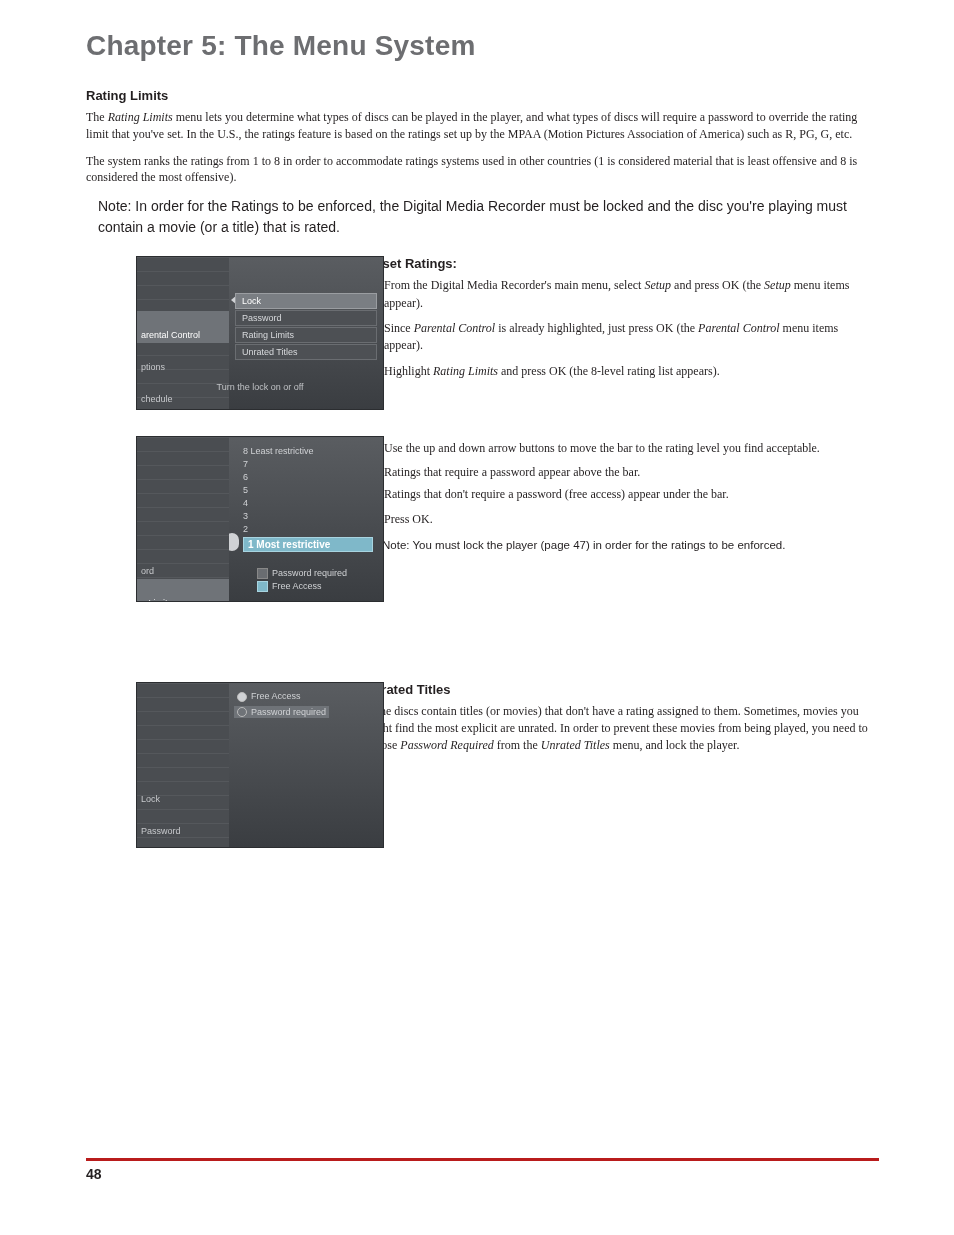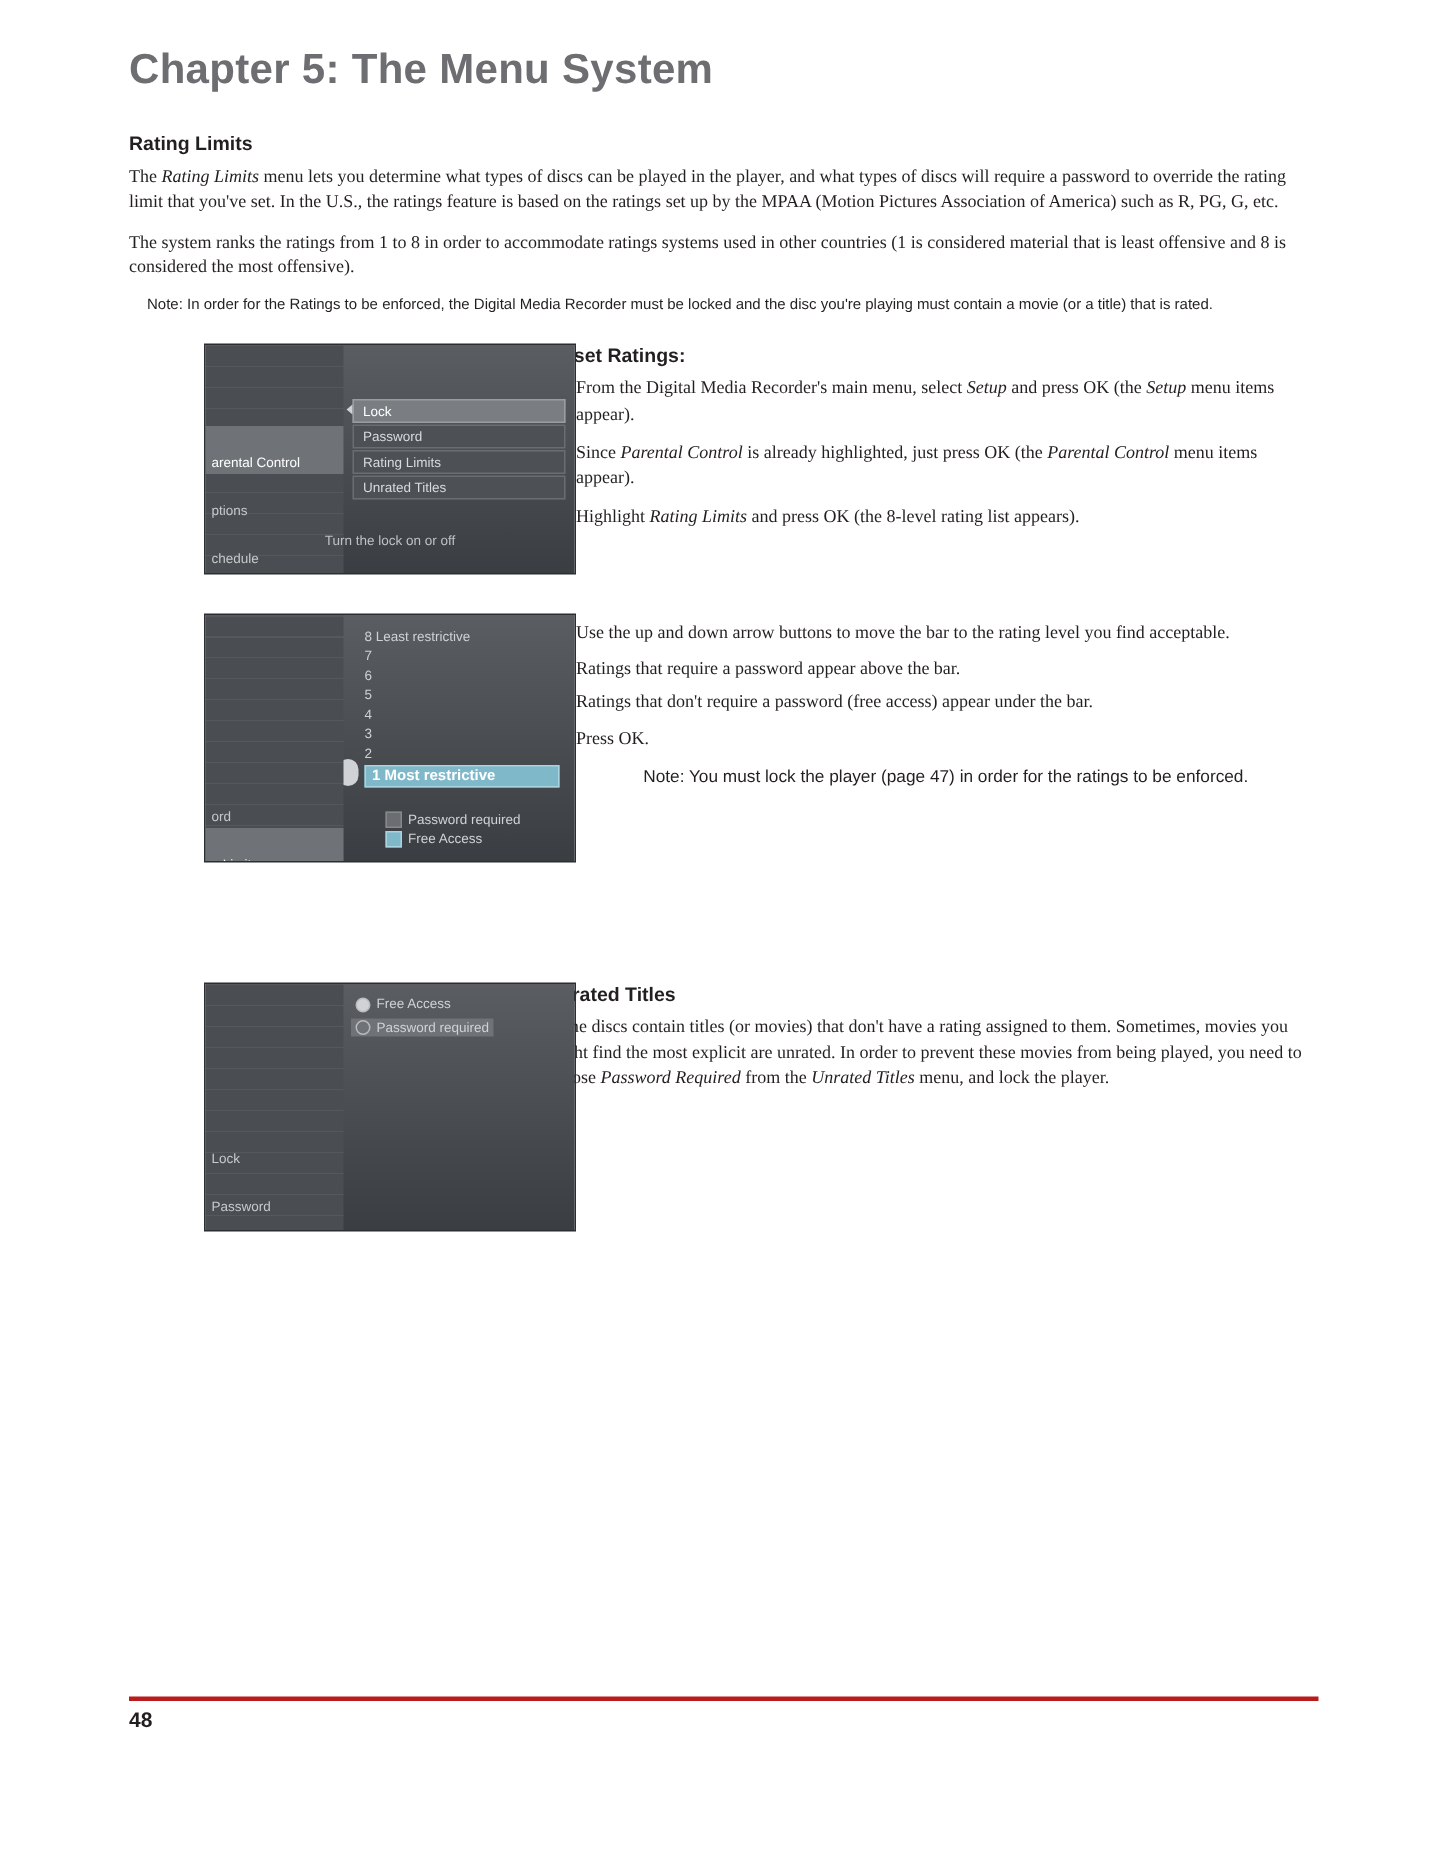--- a/index.html
+++ b/index.html
@@ -31,21 +31,21 @@
     margin: 0 0 6px 0;
   }
   p {
     font-family: Georgia, "Times New Roman", serif;
     font-size: 12px;
     line-height: 1.4;
     margin: 0 0 10px 0;
   }
   .note {
     font-family: "Trebuchet MS", sans-serif;
-    font-size: 10px;
+    font-size: 14px;
     line-height: 1.5;
     margin: 0 0 10px 12px;
   }
   .content-row {
     display: flex;
     gap: 30px;
     margin-top: 18px;
   }
   .left-col {
     width: 248px;
@@ -60,21 +60,20 @@
     line-height: 1.45;
     padding-left: 20px;
     margin: 4px 0 0 0;
   }
   ol.steps li { margin-bottom: 8px; }
   .indent-note {
     font-family: "Trebuchet MS", sans-serif;
     font-size: 11.5px;
     line-height: 1.5;
     margin: 4px 0 0 18px;
-    text-align: center;
   }
   .sub {
     margin: 6px 0 0 0;
   }
   em, i { font-style: italic; }
 
   
   .mock {
     background: linear-gradient(#5a5d61, #3a3d41);
     border: 1px solid #2b2d30;

